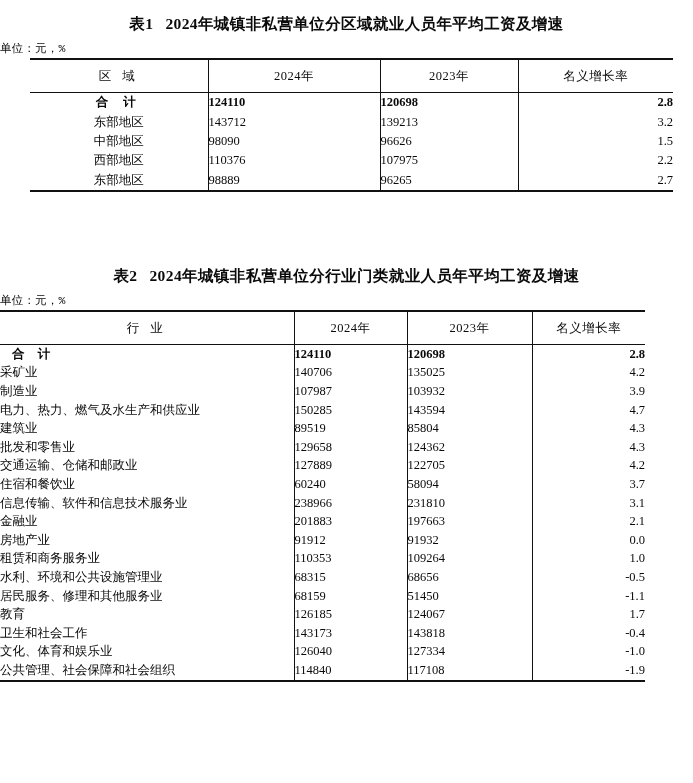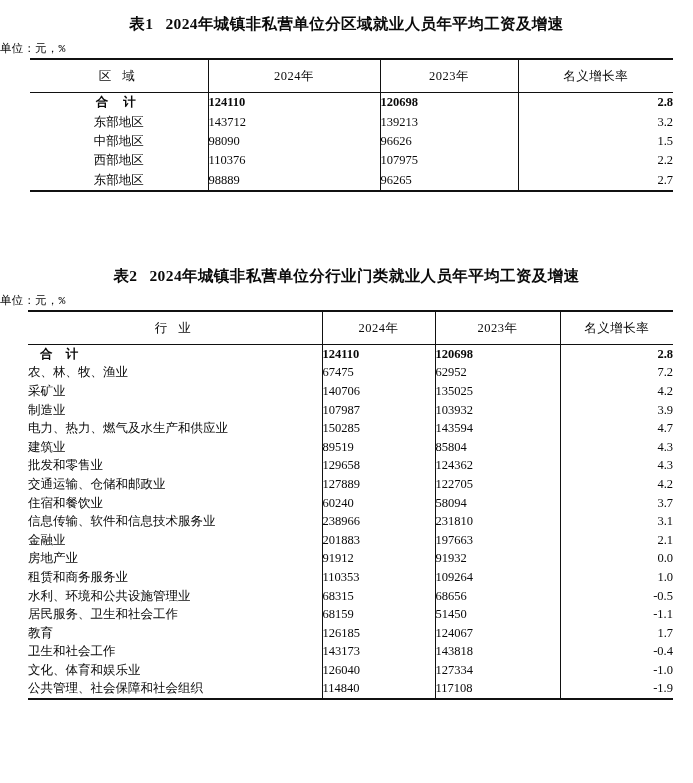--- a/index.html
+++ b/index.html
@@ -55,21 +55,20 @@
     border-collapse: collapse;
     table-layout: fixed;
     border-top: 2.5px solid #111;
     border-bottom: 2.5px solid #111;
   }
   #table1 {
     margin-left: 30px;
     width: 643px;
   }
   #table2 {
-    margin-left: 28px;
     width: 645px;
   }
 
   table.stat th,
   table.stat td {
     padding: 0;
     font-weight: normal;
     vertical-align: middle;
   }
 
@@ -221,26 +220,20 @@
         </tr>
       </thead>
       <tbody id="table2-body">
           <tr class="total">
             <td class="c-label">合  计</td>
             <td class="c-num vline">124110</td>
             <td class="c-num vline">120698</td>
             <td class="c-rate vline">2.8</td>
           </tr>
           <tr>
-            <td class="c-label">农、林、牧、渔业</td>
-            <td class="c-num vline">67475</td>
-            <td class="c-num vline">62952</td>
-            <td class="c-rate vline">7.2</td>
-          </tr>
-          <tr>
             <td class="c-label">采矿业</td>
             <td class="c-num vline">140706</td>
             <td class="c-num vline">135025</td>
             <td class="c-rate vline">4.2</td>
           </tr>
           <tr>
             <td class="c-label">制造业</td>
             <td class="c-num vline">107987</td>
             <td class="c-num vline">103932</td>
             <td class="c-rate vline">3.9</td>
@@ -299,21 +292,21 @@
             <td class="c-num vline">109264</td>
             <td class="c-rate vline">1.0</td>
           </tr>
           <tr>
             <td class="c-label">水利、环境和公共设施管理业</td>
             <td class="c-num vline">68315</td>
             <td class="c-num vline">68656</td>
             <td class="c-rate vline">-0.5</td>
           </tr>
           <tr>
-            <td class="c-label">居民服务、卫生和社会工作</td>
+            <td class="c-label">居民服务、修理和其他服务业</td>
             <td class="c-num vline">68159</td>
             <td class="c-num vline">51450</td>
             <td class="c-rate vline">-1.1</td>
           </tr>
           <tr>
             <td class="c-label">教育</td>
             <td class="c-num vline">126185</td>
             <td class="c-num vline">124067</td>
             <td class="c-rate vline">1.7</td>
           </tr>

